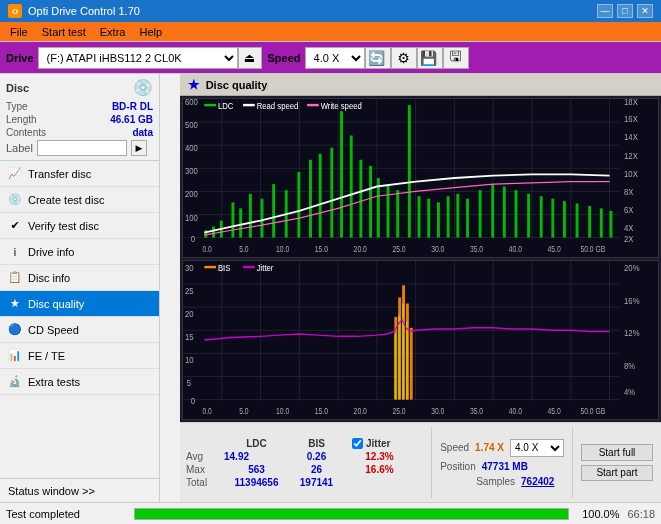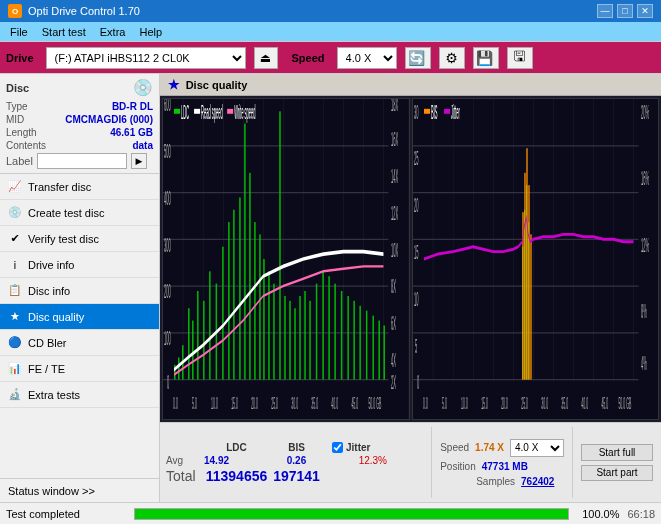--- a/index.html
+++ b/index.html
@@ -6,34 +6,34 @@
     body { font-family: 'Segoe UI', Tahoma, Geneva, Verdana, sans-serif; font-size: 11px; background: #f0f0f0; width: 661px; height: 524px; overflow: hidden; }
     
     
     .title-bar { background: #1a73c8; color: white; height: 22px; display: flex; align-items: center; justify-content: space-between; padding: 0 8px; font-size: 11px; }
     .title-bar-left { display: flex; align-items: center; gap: 6px; }
     .title-bar-icon { width: 14px; height: 14px; background: #ff8c00; border-radius: 2px; display: flex; align-items: center; justify-content: center; font-size: 8px; color: white; font-weight: bold; }
     .title-bar-controls { display: flex; gap: 4px; }
     .title-btn { width: 16px; height: 14px; background: rgba(255,255,255,0.2); border: 1px solid rgba(255,255,255,0.4); color: white; font-size: 9px; cursor: pointer; display: flex; align-items: center; justify-content: center; }
     
     
-    .menu-bar { background: #7dd3fc; height: 20px; display: flex; align-items: center; padding: 0 4px; border-bottom: 1px solid #ccc; gap: 2px; }
+    .menu-bar { background: #f97316; height: 20px; display: flex; align-items: center; padding: 0 4px; border-bottom: 1px solid #ccc; gap: 2px; }
     .menu-item { padding: 2px 6px; font-size: 11px; cursor: pointer; color: #000; }
     
     
-    .drive-bar { background: #be185d; height: 32px; display: flex; align-items: center; padding: 0 6px; border-bottom: 1px solid #ccc; gap: 8px; }
+    .drive-bar { background: #a21caf; height: 32px; display: flex; align-items: center; padding: 0 6px; border-bottom: 1px solid #ccc; gap: 0; }
     .drive-label { font-size: 11px; font-weight: bold; margin-right: 4px; }
     .drive-select { height: 22px; font-size: 11px; border: 1px solid #aaa; background: white; padding: 0 4px; min-width: 200px; }
     .eject-btn { width: 24px; height: 22px; background: #f0f0f0; border: 1px solid #aaa; cursor: pointer; display: flex; align-items: center; justify-content: center; font-size: 12px; }
     .speed-label { font-size: 11px; font-weight: bold; margin-left: 6px; margin-right: 4px; }
     .speed-select { height: 22px; font-size: 11px; border: 1px solid #aaa; background: white; padding: 0 4px; width: 60px; }
     .icon-btn { width: 26px; height: 22px; background: #f0f0f0; border: 1px solid #aaa; cursor: pointer; display: flex; align-items: center; justify-content: center; font-size: 14px; }
     
     
-    .main { display: flex; height: calc(524px - 74px - 22px); }
+    .main { display: flex; height: calc(524px - 74px - 22px); gap: 20px; }
     
     
     .sidebar { width: 160px; background: #f0f0f0; border-right: 1px solid #ccc; display: flex; flex-direction: column; flex-shrink: 0; }
     
     
     .disc-panel { padding: 4px 6px; border-bottom: 1px solid #ccc; }
     .disc-header { display: flex; align-items: center; justify-content: space-between; margin-bottom: 4px; }
     .disc-title { font-size: 11px; font-weight: bold; color: #333; }
     .disc-icon { font-size: 16px; color: #666; }
     .disc-row { display: flex; justify-content: space-between; margin-bottom: 2px; font-size: 10px; }
@@ -61,21 +61,21 @@
     .status-window-row { height: 24px; display: flex; align-items: center; padding: 0 8px; cursor: pointer; font-size: 11px; color: #000; gap: 6px; border-top: 1px solid #ccc; }
     
     
     .content { flex: 1; display: flex; flex-direction: column; background: #e8e8e8; overflow: hidden; }
     
     
     .dq-header { background: #d4d0c8; height: 22px; display: flex; align-items: center; padding: 0 8px; gap: 6px; font-size: 11px; font-weight: bold; border-bottom: 1px solid #aaa; }
     .dq-icon { color: #0000cc; font-size: 13px; }
     
     
-    .charts-area { flex: 1; display: flex; background: #1a1a2e; padding: 2px; gap: 2px; }
+    .charts-area { flex: 1; display: flex; flex-direction: column; background: #1a1a2e; padding: 2px; gap: 2px; }
     
     
     .chart-container { flex: 1; background: #0d1b2a; position: relative; border: 1px solid #333; }
     .chart-svg { width: 100%; height: 100%; }
     
     
     .stats-bar { background: #e8e8e8; height: 80px; display: flex; border-top: 1px solid #ccc; }
     .start-btns { display: flex; flex-direction: column; gap: 4px; padding: 21px 8px; justify-content: center; }
     .start-btn { width: 72px; height: 22px; background: #e0e0e0; border: 1px solid #aaa; cursor: pointer; font-size: 10px; display: flex; align-items: center; justify-content: center; }
     
@@ -130,24 +130,20 @@
     <div class="disc-panel">
       <div class="disc-header">
         <span class="disc-title">Disc</span>
         <span class="disc-icon">💿</span>
       </div>
       <div class="disc-row">
         <span class="disc-key">Type</span>
         <span class="disc-val">BD-R DL</span>
       </div>
       <div class="disc-row">
-        <span class="disc-key">MID</span>
-        <span class="disc-val">CMCMAGDI6 (000)</span>
-      </div>
-      <div class="disc-row">
         <span class="disc-key">Length</span>
         <span class="disc-val">46.61 GB</span>
       </div>
       <div class="disc-row">
         <span class="disc-key">Contents</span>
         <span class="disc-val">data</span>
       </div>
       <div class="label-row">
         <span class="disc-key">Label</span>
         <input class="label-input" type="text" style="">
@@ -175,21 +171,21 @@
       <div class="nav-item">
         <span class="nav-icon">📋</span>
         <span>Disc info</span>
       </div>
       <div class="nav-item active">
         <span class="nav-icon">★</span>
         <span>Disc quality</span>
       </div>
       <div class="nav-item">
         <span class="nav-icon">🔵</span>
-        <span>CD Bler</span>
+        <span>CD Speed</span>
       </div>
       <div class="nav-item">
         <span class="nav-icon">📊</span>
         <span>FE / TE</span>
       </div>
       <div class="nav-item">
         <span class="nav-icon">🔬</span>
         <span>Extra tests</span>
       </div>
     </div>
@@ -400,25 +396,32 @@
             <input type="checkbox" checked="" style="">
             <span>Jitter</span>
           </label>
         </div>
 
         <div style="display:flex; align-items:center; font-size:10px; margin-bottom:2px;">
           <span style="width:38px; color:#555;">Avg</span>
           <span style="width:65px; text-align:left; color:#0000cc; font-weight:bold;">14.92</span>
           <span style="width:55px; text-align:center; color:#0000cc; font-weight:bold;">0.26</span>
           <span style="width:8px;"></span>
-          <span style="width:55px; text-align:right; color:#cc0000; font-weight:normal;">12.3%</span>
-        </div>
-
-
-        <div style="display:flex; align-items:center; font-size:14px;">
+          <span style="width:55px; text-align:center; color:#cc0000; font-weight:bold;">12.3%</span>
+        </div>
+
+        <div style="display:flex; align-items:center; font-size:10px; margin-bottom:2px;">
+          <span style="width:38px; color:#555;">Max</span>
+          <span style="width:65px; text-align:center; color:#0000cc; font-weight:bold;">563</span>
+          <span style="width:55px; text-align:center; color:#0000cc; font-weight:bold;">26</span>
+          <span style="width:8px;"></span>
+          <span style="width:55px; text-align:center; color:#cc0000; font-weight:bold;">16.6%</span>
+        </div>
+
+        <div style="display:flex; align-items:center; font-size:10px;">
           <span style="width:38px; color:#555;">Total</span>
           <span style="width:65px; text-align:center; color:#0000cc; font-weight:bold;">11394656</span>
           <span style="width:55px; text-align:center; color:#0000cc; font-weight:bold;">197141</span>
         </div>
       </div>
 
       <div style="width:1px; background:#ccc; margin: 4px 0;"></div>
 
       <div style="display:flex; flex-direction:column; justify-content:center; padding:4px 8px; gap:4px;">
         <div style="display:flex; align-items:center; gap:6px; font-size:10px;">

